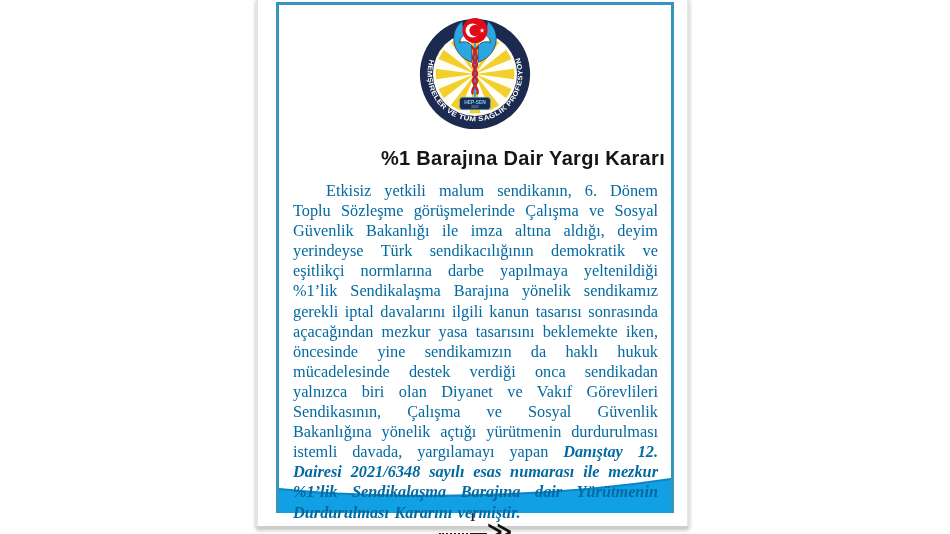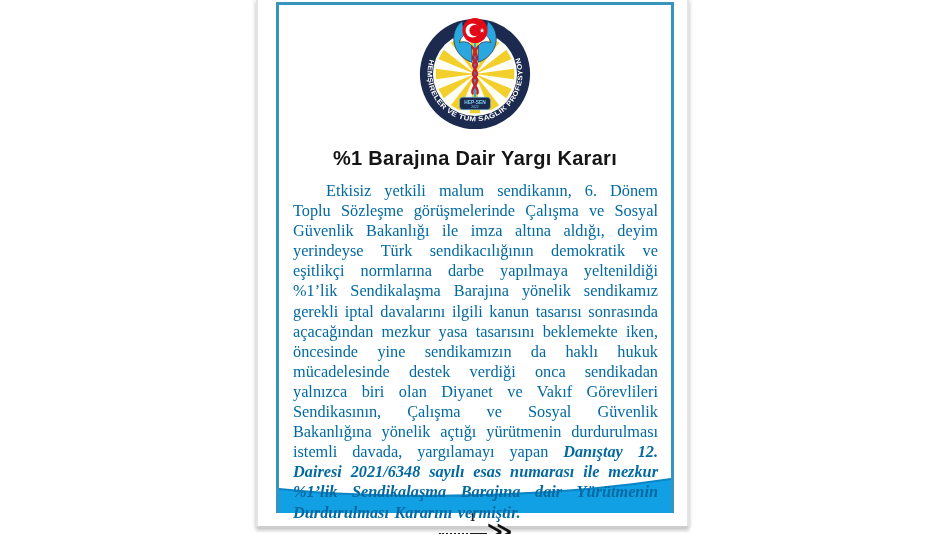--- a/index.html
+++ b/index.html
@@ -12,21 +12,21 @@
     border-left:2px solid #e4e4e4;border-right:2px solid #e4e4e4;
     border-bottom:2px solid #cdcdcd;box-sizing:border-box;
     box-shadow:-3px 0 2px rgba(0,0,0,.05),3px 0 2px rgba(0,0,0,.05),0 3px 3px rgba(0,0,0,.18);
   }
   .frame{
     position:absolute;left:18px;top:2px;width:398px;height:511px;box-sizing:border-box;
     border:3px solid #3795bd;border-bottom:none;background:#ffffff;
   }
   .logo{display:block;margin:11px auto 0;width:116px;height:116px;}
   .doc-title{
-    margin:15px 6px 8px;text-align:center;
+    margin:15px 6px 8px;text-align:right;
     font:700 20px "Liberation Sans","DejaVu Sans",sans-serif;
     color:#151515;letter-spacing:.3px;
   }
   .body-text{
     position:relative;z-index:3;
     margin:11px 13px 0 14px;text-align:justify;
     font-size:16.3px;line-height:20.1px;color:#0369a1;
     text-indent:33px;word-spacing:1.4px;
   }
   .bold-italic{font-weight:700;font-style:italic;}

